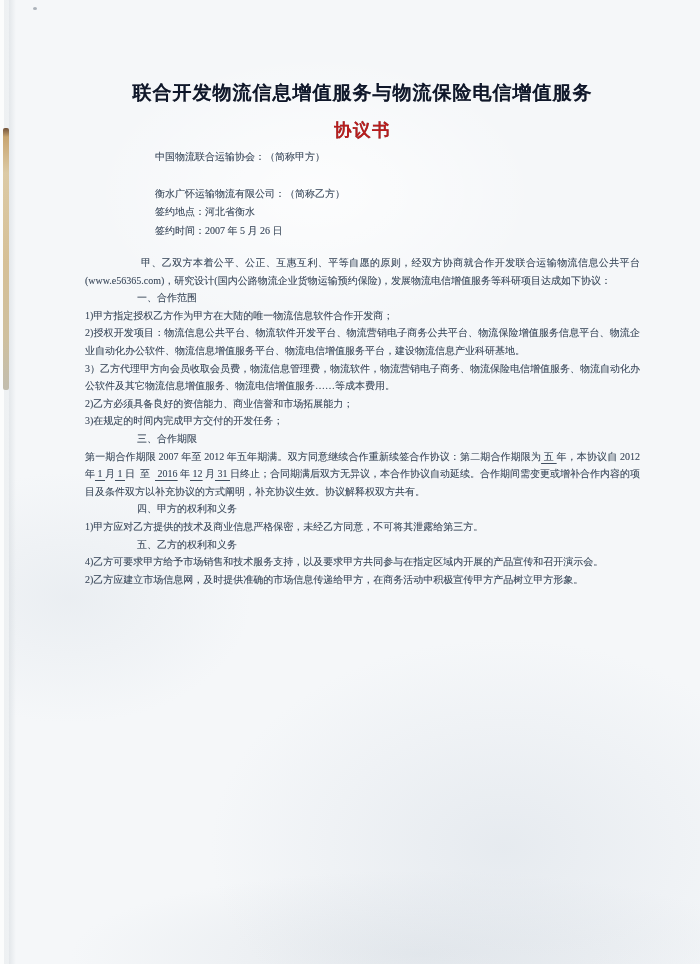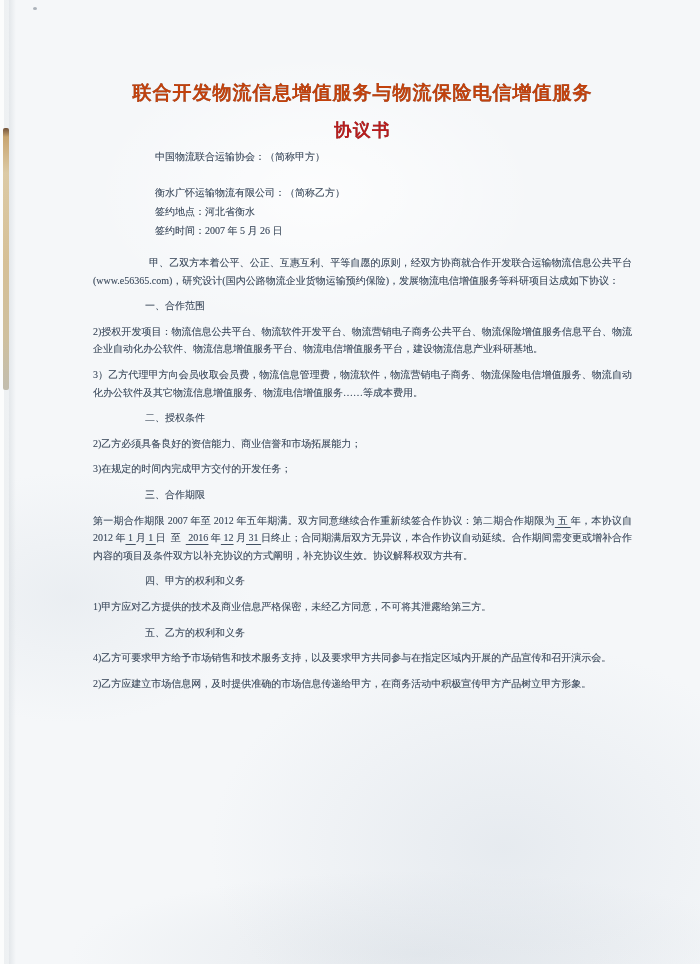--- a/index.html
+++ b/index.html
@@ -46,42 +46,42 @@
       #b2ab98 0px, #bfc3c8 80px, #c9cdd1 280px, #d9dcdf 470px, #ecemee 560px);
   }
   .speck {
     position: absolute; left: 33px; top: 7px; width: 4px; height: 3px;
     border-radius: 50%; background: #98a0aa; opacity: .8;
   }
 
   .title1 {
     position: absolute; left: 85px; top: 80px; width: 555px;
     text-align: center; font-weight: 700; font-size: 19px;
-    color: #c2410c; letter-spacing: 1px;
+    color: #0f172a; letter-spacing: 1px;
     text-shadow: 0 0 .4px rgba(35,38,44,.55);
   }
   .title2 {
     position: absolute; left: 85px; top: 118px; width: 555px;
     text-align: center; font-weight: 700; font-size: 17.5px;
     color: #b91c1c; letter-spacing: 1.5px;
     text-shadow: 0 0 .4px rgba(35,38,44,.55);
   }
 
   .content {
     position: absolute; left: 85px; top: 148px; width: 555px;
     color: #425062; font-size: 10px;
     text-shadow: 0 0 .5px rgba(66,80,98,.45);
   }
   .meta { padding-left: 70px; line-height: 18px; }
-  .mt-b { margin-top: 19px; font-family: Liberation Mono, monospace; }
+  .mt-b { margin-top: 19px; }
   .mt-p { }
   .mt-t { margin-top: 1px; }
 
   .docbody { margin-top: 14px; }
-  .docbody p { margin: 8px; line-height: 17.6px; text-align: justify; }
+  .docbody p { margin: 0; line-height: 17.6px; text-align: justify; }
   .docbody p.heading { text-indent: 52px; }
   .docbody p.indent  { text-indent: 56px; }
   .u { text-decoration: underline; text-underline-offset: 3px; }
 </style>
 </head>
 <body>
 
 <div class="sheet">
   <div class="edge-shade"></div>
   <div class="edge-tan"></div>
@@ -92,23 +92,23 @@
   <div class="title2">协议书</div>
 
   <div class="content">
     <div class="meta">中国物流联合运输协会：（简称甲方）</div>
     <div class="meta mt-b">衡水广怀运输物流有限公司：（简称乙方）</div>
     <div class="meta mt-p">签约地点：河北省衡水</div>
     <div class="meta mt-t">签约时间：2007 年 5 月 26 日</div>
     <div class="docbody">
         <p class="indent">甲、乙双方本着公平、公正、互惠互利、平等自愿的原则，经双方协商就合作开发联合运输物流信息公共平台(www.e56365.com)，研究设计(国内公路物流企业货物运输预约保险)，发展物流电信增值服务等科研项目达成如下协议：</p>
         <p class="heading">一、合作范围</p>
+        <p class="">1)甲方指定授权乙方作为甲方在大陆的唯一物流信息软件合作开发商；</p>
         <p class="">2)授权开发项目：物流信息公共平台、物流软件开发平台、物流营销电子商务公共平台、物流保险增值服务信息平台、物流企业自动化办公软件、物流信息增值服务平台、物流电信增值服务平台，建设物流信息产业科研基地。</p>
         <p class="">3）乙方代理甲方向会员收取会员费，物流信息管理费，物流软件，物流营销电子商务、物流保险电信增值服务、物流自动化办公软件及其它物流信息增值服务、物流电信增值服务……等成本费用。</p>
-        <p class="heading">二、授权条件</p>
         <p class="">2)乙方必须具备良好的资信能力、商业信誉和市场拓展能力；</p>
         <p class="">3)在规定的时间内完成甲方交付的开发任务；</p>
         <p class="heading">三、合作期限</p>
         <p class=""><span>第一期合作期限 2007 年至 2012 年五年期满。双方同意继续合作重新续签合作协议：第二期合作期限为</span><span class="u">&nbsp;五&nbsp;</span><span>年，本协议自 2012 年</span><span class="u">&nbsp;1&nbsp;</span><span>月</span><span class="u">&nbsp;1&nbsp;</span><span>日 至 </span><span class="u">&nbsp;2016</span><span> 年</span><span class="u">&nbsp;12</span><span> 月</span><span class="u">&nbsp;31&nbsp;</span><span>日终止；合同期满后双方无异议，本合作协议自动延续。合作期间需变更或增补合作内容的项目及条件双方以补充协议的方式阐明，补充协议生效。协议解释权双方共有。</span></p>
         <p class="heading">四、甲方的权利和义务</p>
         <p class="">1)甲方应对乙方提供的技术及商业信息严格保密，未经乙方同意，不可将其泄露给第三方。</p>
         <p class="heading">五、乙方的权利和义务</p>
         <p class="">4)乙方可要求甲方给予市场销售和技术服务支持，以及要求甲方共同参与在指定区域内开展的产品宣传和召开演示会。</p>
         <p class="">2)乙方应建立市场信息网，及时提供准确的市场信息传递给甲方，在商务活动中积极宣传甲方产品树立甲方形象。</p>
       </div>

